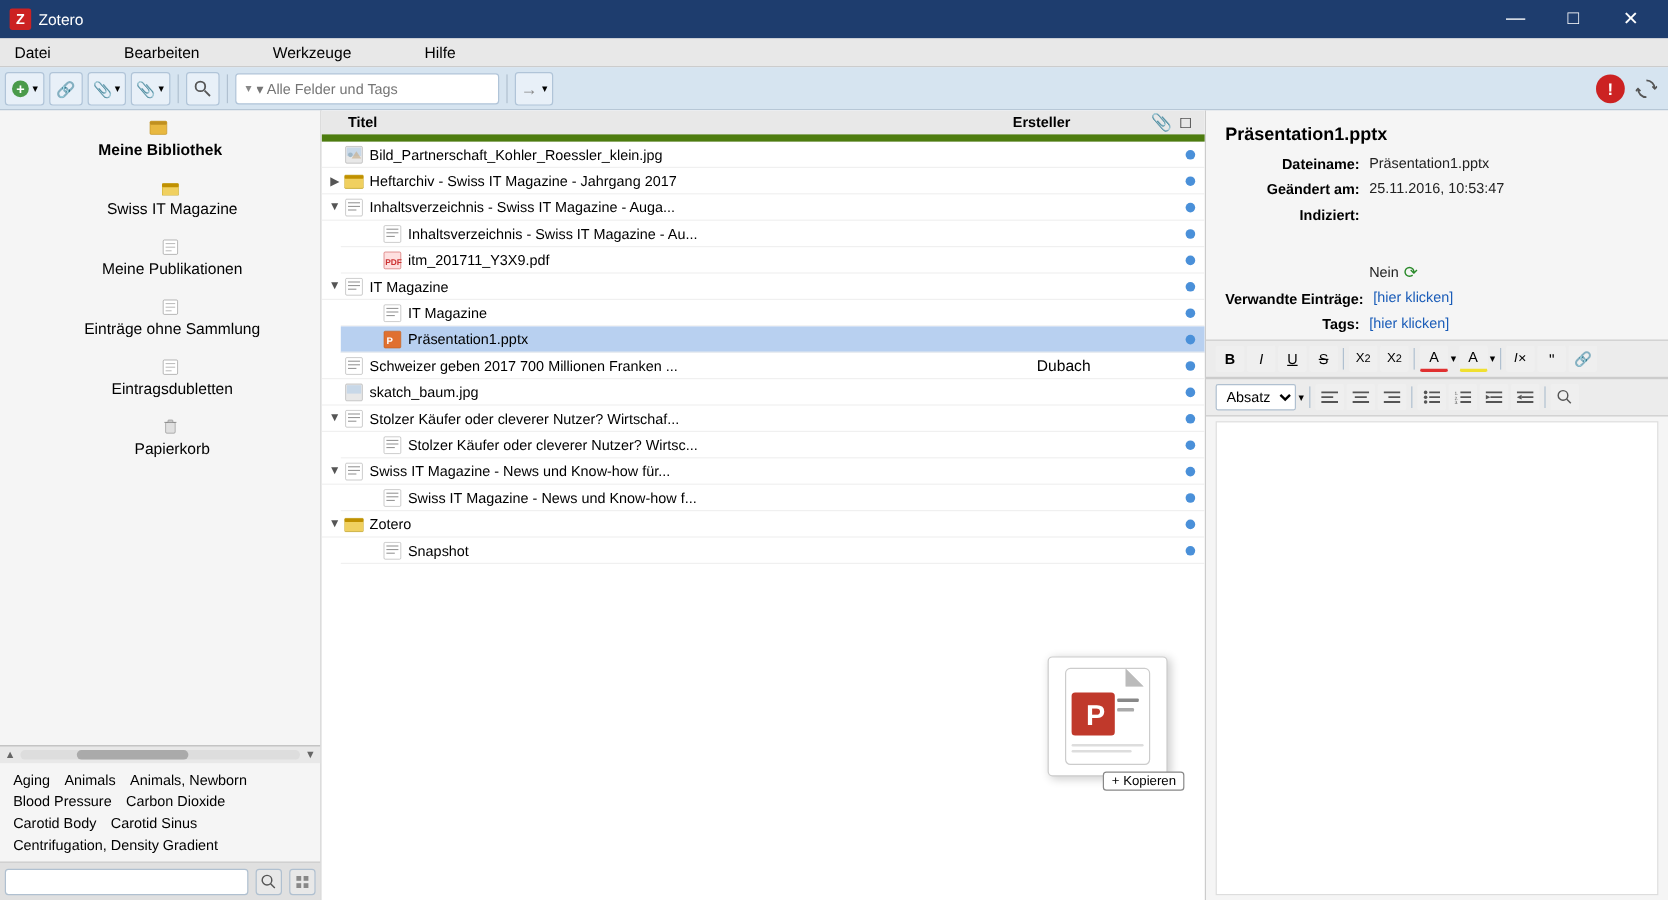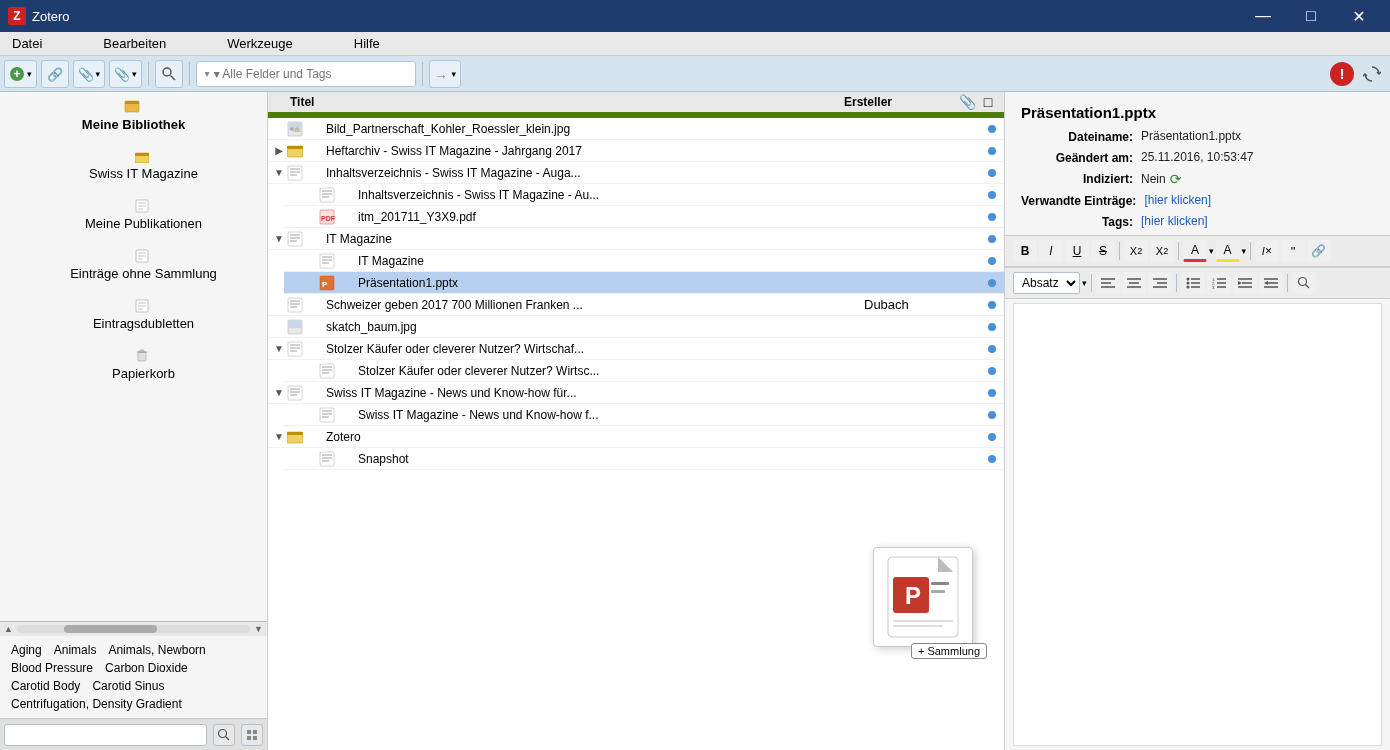--- a/index.html
+++ b/index.html
@@ -91,21 +91,21 @@
 
     .file-list-body { flex: 1; overflow-y: auto; overflow-x: hidden; position: relative; }
     .file-row {
       display: flex; align-items: center; height: 22px;
       padding: 0 4px; cursor: pointer; border-bottom: 1px solid #f0f0f0;
     }
     .file-row.selected { background: #b8d0f0; }
 
     .expand-btn { width: 14px; height: 14px; display: flex; align-items: center; justify-content: center; font-size: 10px; cursor: pointer; }
     .file-row-icon { width: 18px; height: 18px; margin-right: 4px; display: flex; align-items: center; justify-content: center; font-size: 13px; }
-    .file-row-title { flex: 1; font-size: 12px; overflow: hidden; text-overflow: ellipsis; white-space: nowrap; margin-left: 18px; }
+    .file-row-title { flex: 1; font-size: 12px; overflow: hidden; text-overflow: ellipsis; white-space: nowrap; }
     .file-row-creator { width: 120px; font-size: 13px; overflow: hidden; text-overflow: ellipsis; white-space: nowrap; }
     .file-row-status { width: 16px; display: flex; align-items: center; justify-content: center; }
     .status-dot { width: 8px; height: 8px; border-radius: 50%; background: #4a90d9; }
 
     .indent-1 { margin-left: 16px; }
 
     
     .drag-ghost {
       position: absolute; width: 120px; height: 120px;
       left: 595px; top: 455px;
@@ -129,21 +129,21 @@
     .detail-panel {
       width: 385px; min-width: 385px; background: #f5f5f5;
       display: flex; flex-direction: column; overflow: hidden;
     }
     .detail-title { font-size: 15px; font-weight: bold; padding: 12px 16px 8px; }
     .detail-fields { padding: 0 16px; }
     .detail-field { display: flex; margin-bottom: 6px; align-items: flex-start; }
     .detail-label { font-weight: bold; font-size: 12px; min-width: 120px; text-align: right; padding-right: 8px; padding-top: 1px; }
     .detail-value { font-size: 12px; color: #222; }
     .detail-link { font-size: 12px; color: #1a5cb8; cursor: pointer; }
-    .indexed-row { display: flex; align-items: center; gap: 4px; }
+    .indexed-row { display: flex; align-items: center; gap: 4px; margin-top: 48px; }
     .indexed-icon { color: #2a8a2a; font-size: 14px; }
 
     
     .format-toolbar {
       display: flex; align-items: center; padding: 4px 8px; gap: 2px;
       border-top: 1px solid #ccc; border-bottom: 1px solid #ccc;
       background: #ececec; flex-wrap: wrap;
     }
     .fmt-btn {
       width: 24px; height: 22px; display: flex; align-items: center; justify-content: center;
@@ -650,21 +650,21 @@
           <rect x="10" y="25" width="36" height="36" rx="3" fill="#c0392b"></rect>
 
           <text x="22" y="52" font-size="24" font-weight="bold" fill="white" font-family="Arial">P</text>
 
           <rect x="48" y="30" width="18" height="3" rx="1" fill="#888"></rect>
           <rect x="48" y="38" width="14" height="3" rx="1" fill="#aaa"></rect>
           <rect x="10" y="68" width="60" height="2" rx="1" fill="#ddd"></rect>
           <rect x="10" y="73" width="50" height="2" rx="1" fill="#ddd"></rect>
         </svg>
       </div>
-      <div class="copy-badge">+ Sammlung</div>
+      <div class="copy-badge">+ Kopieren</div>
     </div>
   </div>
 
   <div class="detail-panel">
     <div class="detail-title">Präsentation1.pptx</div>
 
     <div class="detail-fields">
 
       <div class="detail-field">
         <span class="detail-label">Dateiname:</span>

